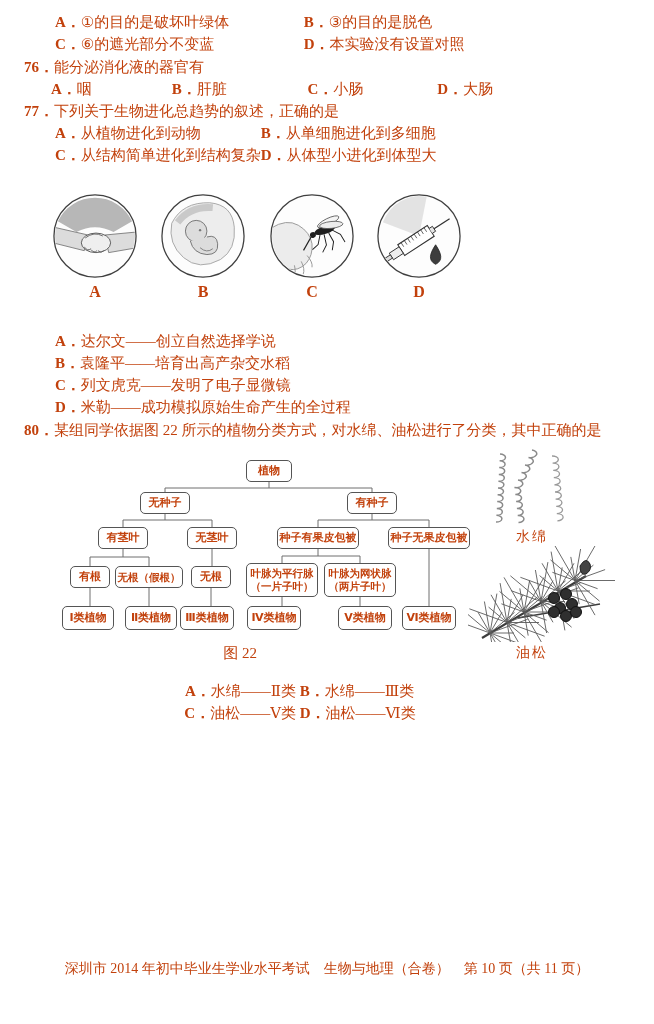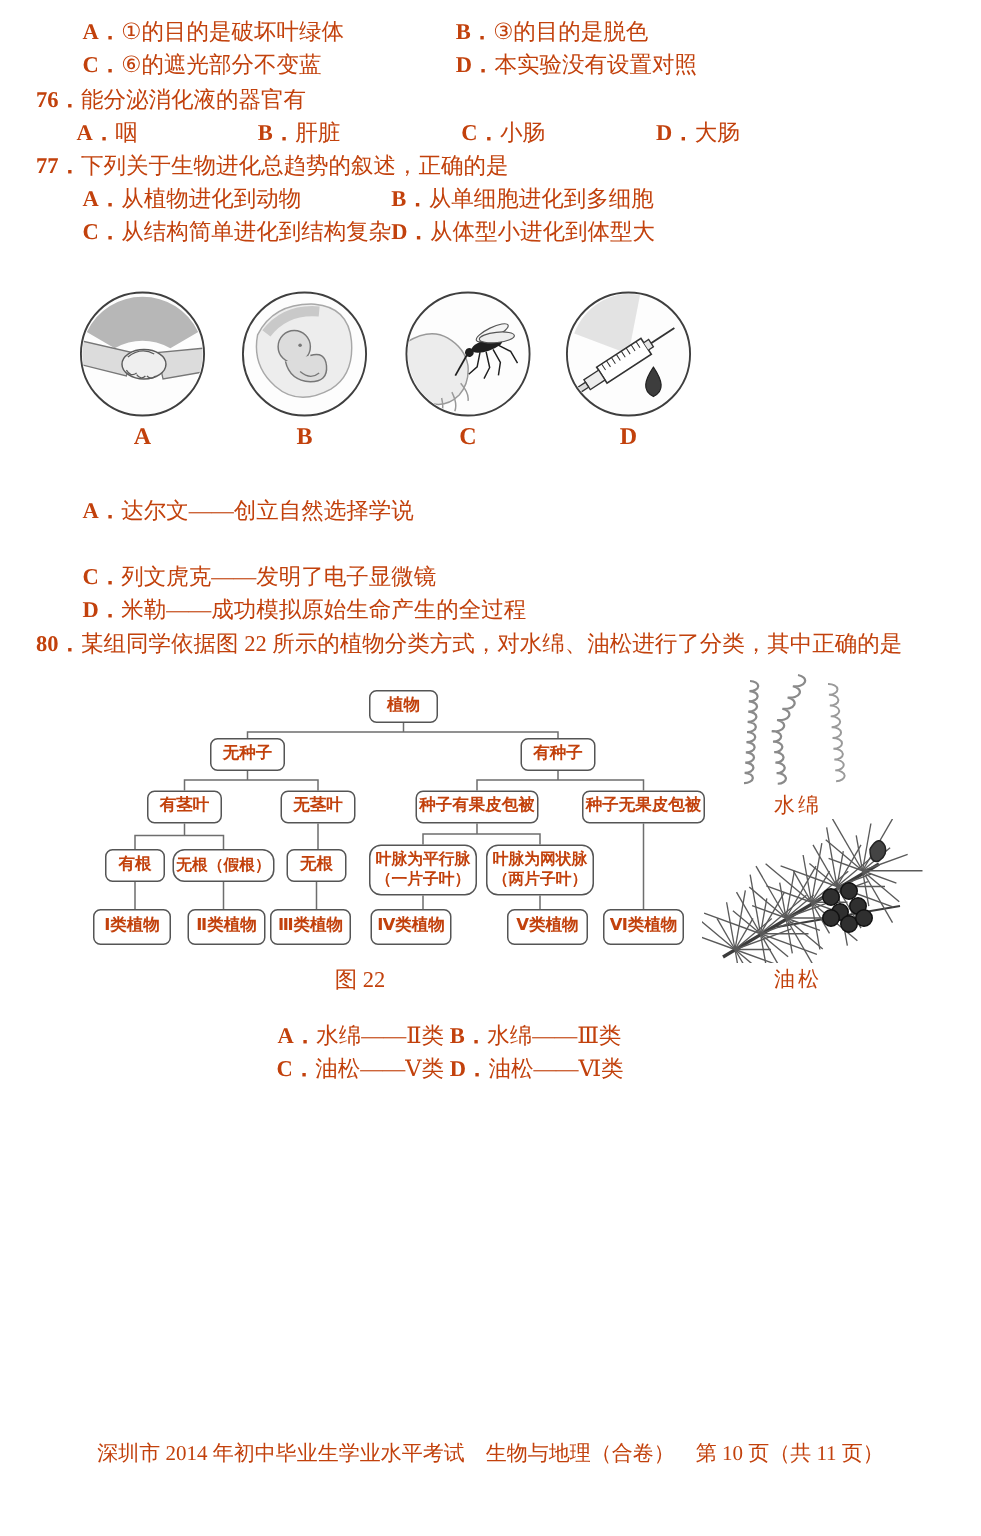--- a/index.html
+++ b/index.html
@@ -12,21 +12,21 @@
   .cell{display:inline-block;}
   .w245{width:245px;} .w241{width:241px;text-align:right;} .w202{width:202px;}
   .w117{width:117px;} .w132{width:132px;} .w126{width:126px;}
   .circ{position:absolute;width:86px;height:86px;}
   .circ-label{position:absolute;width:86px;text-align:center;font-weight:bold;font-size:16px;}
   .figure{position:absolute;left:0;top:448px;width:654px;height:228px;}
   .tb{position:absolute;border:1px solid #555;border-radius:5px;background:#fff;
       font-family:"Liberation Sans","DejaVu Sans",sans-serif;font-weight:bold;font-size:11px;
       display:flex;flex-direction:column;align-items:center;justify-content:center;
       text-align:center;line-height:1.2;box-sizing:border-box;white-space:nowrap;}
-  .tb.small{font-size:10.5px;border-radius:8px;}
+  .tb.small{font-size:10.5px;}
   .caption{position:absolute;text-align:center;font-size:15px;}
   .spec-label{position:absolute;text-align:center;font-size:14px;letter-spacing:2px;}
   .footer{position:absolute;left:0;top:960px;width:654px;text-align:center;font-size:14px;}
   svg{display:block;}
 </style>
 </head>
 <body>
 
 <div class="page">
 
@@ -141,20 +141,21 @@
         <path d="M61,53 C55,62 53,69 61,73 C69,69 67,62 61,53 Z" fill="#3d3d3d" stroke="#222" stroke-width="0.8"></path>
       </g>
     </svg>
   </div>
   <div class="circ-label" style="left:52px;top:283px">A</div>
   <div class="circ-label" style="left:160px;top:283px">B</div>
   <div class="circ-label" style="left:269px;top:283px">C</div>
   <div class="circ-label" style="left:376px;top:283px">D</div>
 
   <div class="opt-ln" style="top:331px"><span class="olab">A．</span><span>达尔文——创立自然选择学说</span></div>
+  <div class="opt-ln" style="top:353px"><span class="olab">B．</span><span>袁隆平——培育出高产杂交水稻</span></div>
   <div class="opt-ln" style="top:375px"><span class="olab">C．</span><span>列文虎克——发明了电子显微镜</span></div>
   <div class="opt-ln" style="top:397px"><span class="olab">D．</span><span>米勒——成功模拟原始生命产生的全过程</span></div>
 
   <div class="ln" style="top:420px">
     <span class="num">80．</span><span>某组同学依据图 22 所示的植物分类方式，对水绵、油松进行了分类，其中正确的是</span>
   </div>
 
   <div class="figure">
     <svg style="position:absolute;left:0;top:0" width="654" height="228" viewBox="0 0 654 228">
       <path d="M269,34 V40 M165,44 V40 H372 V44 M165,66 V72 M123,79 V72 H212 V79 M372,66 V72 M318,79 V72 H429 V79 M123,101 V109 M90,118 V109 H149 V118 M212,101 V118 M318,101 V108 M282,115 V108 H360 V115 M429,101 V158 M90,140 V158 M149,140 V158 M211,140 V158 M282,149 V158 M360,149 V158" fill="none" stroke="#6e6e6e" stroke-width="1"></path>

